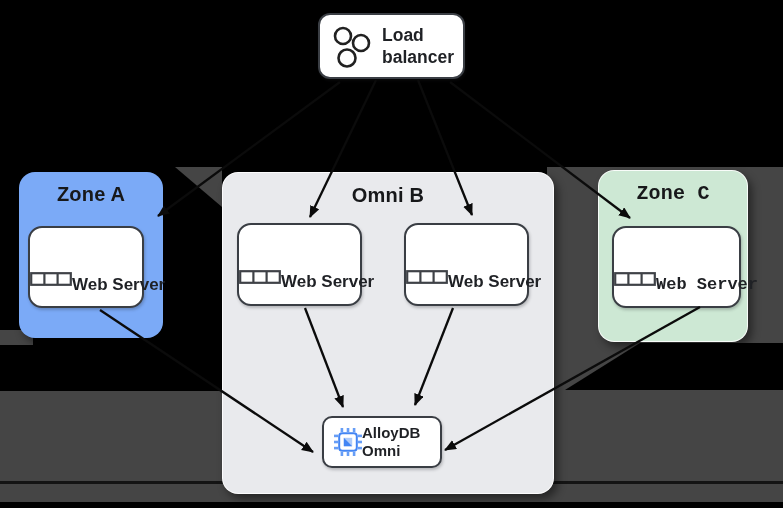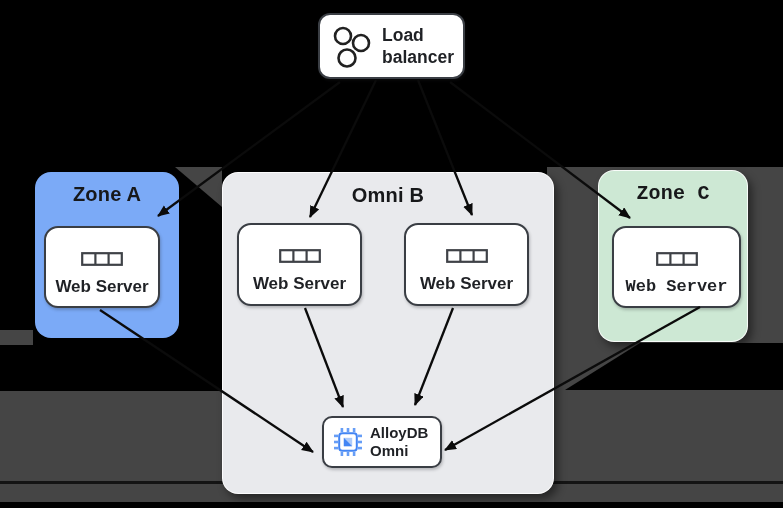--- a/index.html
+++ b/index.html
@@ -19,43 +19,43 @@
   .p-gray-right{left:547px;top:167px;width:236px;height:224px;background:var(--panel);}
   .p-black-notch{left:565px;top:343px;width:218px;height:47px;background:var(--background);
     clip-path:polygon(34.4% 0,100% 0,100% 100%,0 100%);}
   .p-wedge{left:175px;top:167px;width:47px;height:40px;background:var(--panel);
     clip-path:polygon(0 0,100% 0,100% 100%);}
   .p-sliver{left:0;top:330px;width:33px;height:15px;background:var(--panel);}
   .p-line{left:0;top:481px;width:783px;height:3px;background:#141414;}
   .p-bottom-strip{left:0;top:502px;width:783px;height:6px;background:var(--background);}
 
   .zone{position:absolute;border-radius:16px;box-shadow:4px 5px 8px rgba(0,0,0,0.45);}
-  .zone-a{left:35px;top:172px;width:144px;height:166px;background:var(--zone-a);}
+  .zone-a{left:19px;top:172px;width:144px;height:166px;background:var(--zone-a);}
   .zone-b{left:222px;top:172px;width:330px;height:320px;background:var(--zone-b);
     border:1.5px solid rgba(255,255,255,0.85);}
   .zone-c{left:598px;top:170px;width:148px;height:170px;background:var(--zone-c);
     border:1.5px solid rgba(255,255,255,0.85);font-family:Liberation Mono, monospace;}
   .zone-title{position:absolute;left:0;right:0;top:11px;text-align:center;
     font-size:20px;font-weight:700;color:#17181A;letter-spacing:0.2px;}
 
   .node{position:absolute;background:var(--box-fill);border:2.5px solid var(--box-border);
     box-sizing:border-box;box-shadow:1px 2px 3px rgba(32,33,36,0.25);}
-  .ws{border-radius:14px;display:flex;flex-direction:column;align-items:center;padding-top:24px;}
+  .ws{border-radius:14px;display:flex;flex-direction:row;align-items:center;padding-top:24px;}
   .ws-a{left:9px;top:54px;width:116px;height:82px;}
   .ws-b1{left:14px;top:50px;width:125px;height:83px;}
   .ws-b2{left:181px;top:50px;width:125px;height:83px;}
   .ws-c{left:13px;top:55px;width:129px;height:82px;}
   .ws-label{margin-top:11px;font-size:17px;font-weight:700;color:var(--text);white-space:nowrap;}
 
   .lb{left:318px;top:13px;width:147px;height:66px;border-radius:12px;position:absolute;
     display:flex;align-items:center;gap:7px;padding-left:9px;justify-content:space-between;}
   .lb-label{font-size:17.5px;font-weight:700;line-height:22px;color:var(--text);white-space:pre-line;}
 
   .db{left:99px;top:243px;width:120px;height:52px;border-radius:10px;
-    display:flex;align-items:center;gap:8px;padding-left:10px;}
+    display:flex;align-items:center;padding-left:10px;}
   .db-label{font-size:15px;font-weight:700;line-height:18px;color:var(--text);white-space:pre-line;}
 
   .icon{display:block;flex:0 0 auto;}
   #arrow-layer{position:absolute;left:0;top:0;width:783px;height:508px;pointer-events:none;}
   .arrow{stroke:var(--arrow);stroke-width:2.3px;}
   #ah path{fill:var(--arrow);}
 </style>
 </head>
 <body>
 

